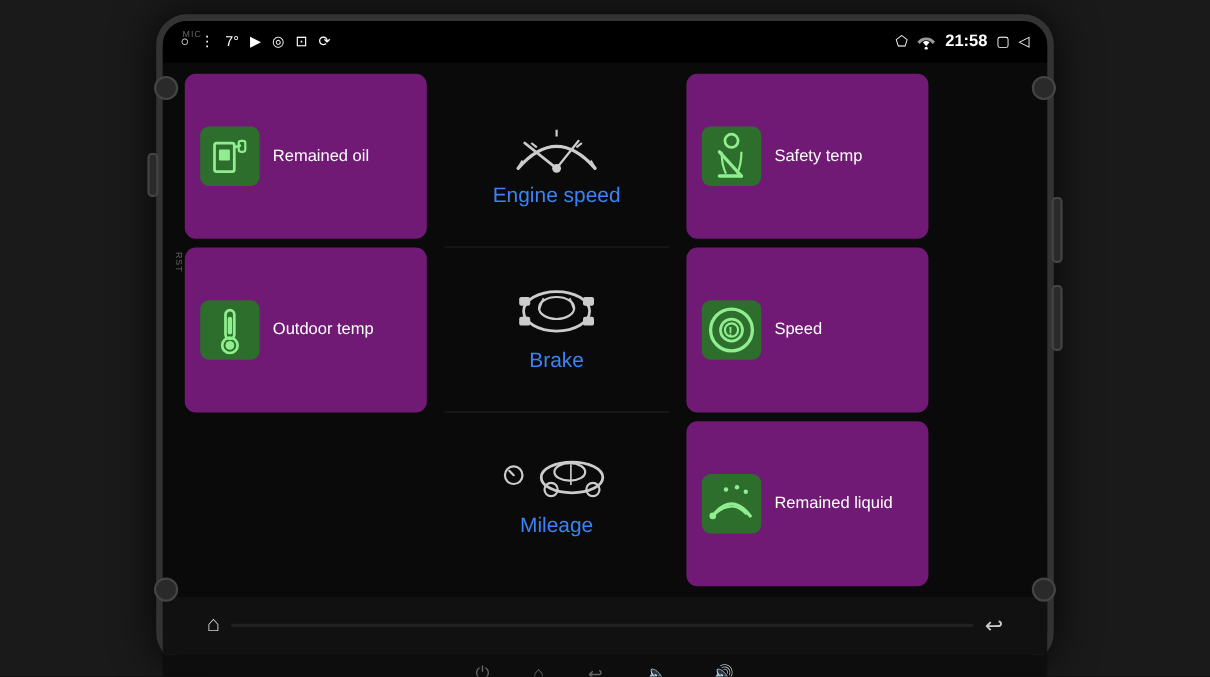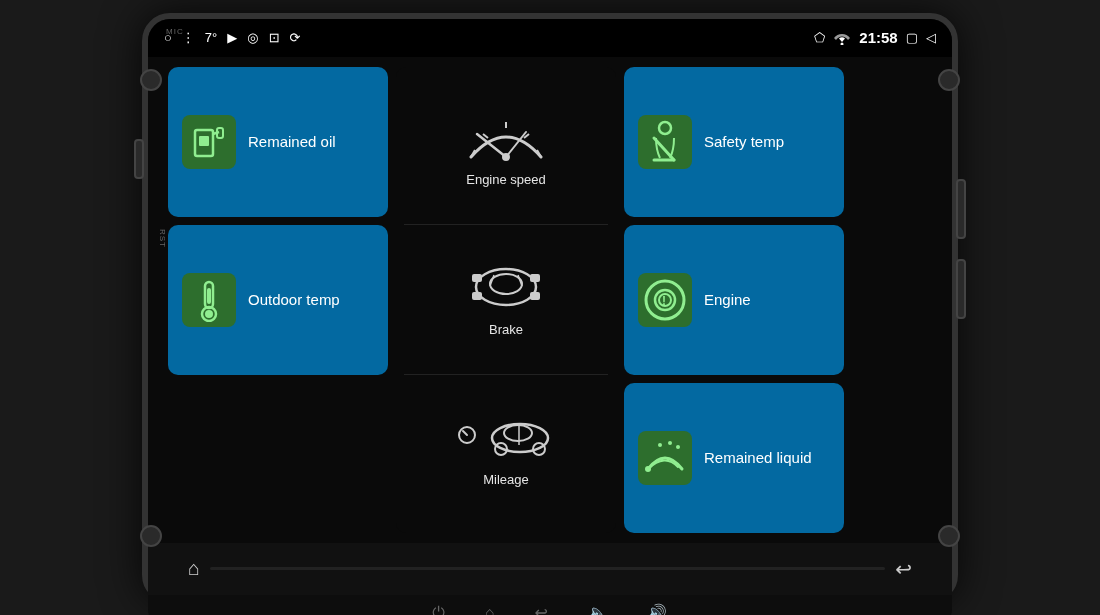--- a/index.html
+++ b/index.html
@@ -134,21 +134,21 @@
       background: #0a0a0a;
       display: grid;
       grid-template-columns: 220px 220px 220px;
       grid-template-rows: 150px 150px 150px;
       gap: 8px;
       padding: 10px 20px;
     }
 
     
     .card {
-      background: #0369a1;
+      background: #701a75;
       border-radius: 10px;
       display: flex;
       flex-direction: row;
       align-items: center;
       justify-content: flex-start;
       padding: 10px 14px;
       gap: 12px;
       cursor: pointer;
     }
 
@@ -196,22 +196,22 @@
     }
     .center-section:last-child {
       border-bottom: none;
     }
 
     .center-section svg {
       margin-bottom: 6px;
     }
 
     .center-label {
-      color: #e5e5e5;
-      font-size: 13px;
+      color: #3b82f6;
+      font-size: 19px;
       margin-top: 4px;
     }
 
     
     svg { display: block; }
 
     
     .bottom-bar {
       height: 52px;
       background: #111;
@@ -393,21 +393,21 @@
     <div class="card" style="grid-column:3; grid-row:2;">
       <div class="card-icon">
         <svg width="46" height="46" viewBox="0 0 46 46" fill="none">
           <circle cx="23" cy="23" r="19" stroke="#90ee90" stroke-width="3" fill="none"></circle>
           <circle cx="23" cy="23" r="10" stroke="#90ee90" stroke-width="2.5" fill="none"></circle>
 
           <circle cx="23" cy="23" r="6" stroke="#90ee90" stroke-width="2" fill="none"></circle>
           <text x="20" y="28" fill="#90ee90" font-size="12" font-weight="bold">!</text>
         </svg>
       </div>
-      <span class="card-label">Engine</span>
+      <span class="card-label">Speed</span>
     </div>
 
     <div class="card" style="grid-column:3; grid-row:3;">
       <div class="card-icon">
         <svg width="50" height="38" viewBox="0 0 50 38" fill="none">
 
           <path d="M8 30 Q25 8 42 30" stroke="#90ee90" stroke-width="3" fill="none" stroke-linecap="round"></path>
           <path d="M8 30 Q25 14 38 28" stroke="#90ee90" stroke-width="2" fill="none" stroke-linecap="round"></path>
 
           <circle cx="20" cy="6" r="2" fill="#90ee90"></circle>

